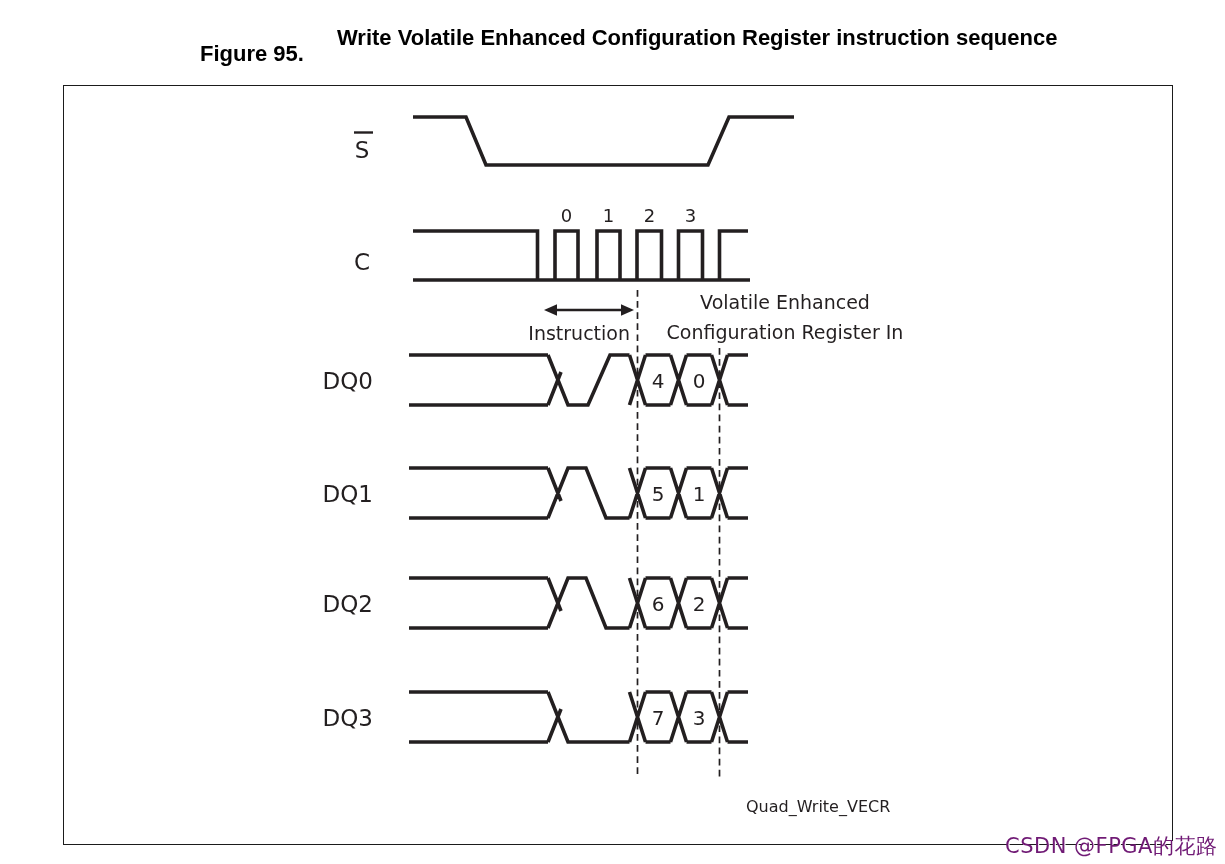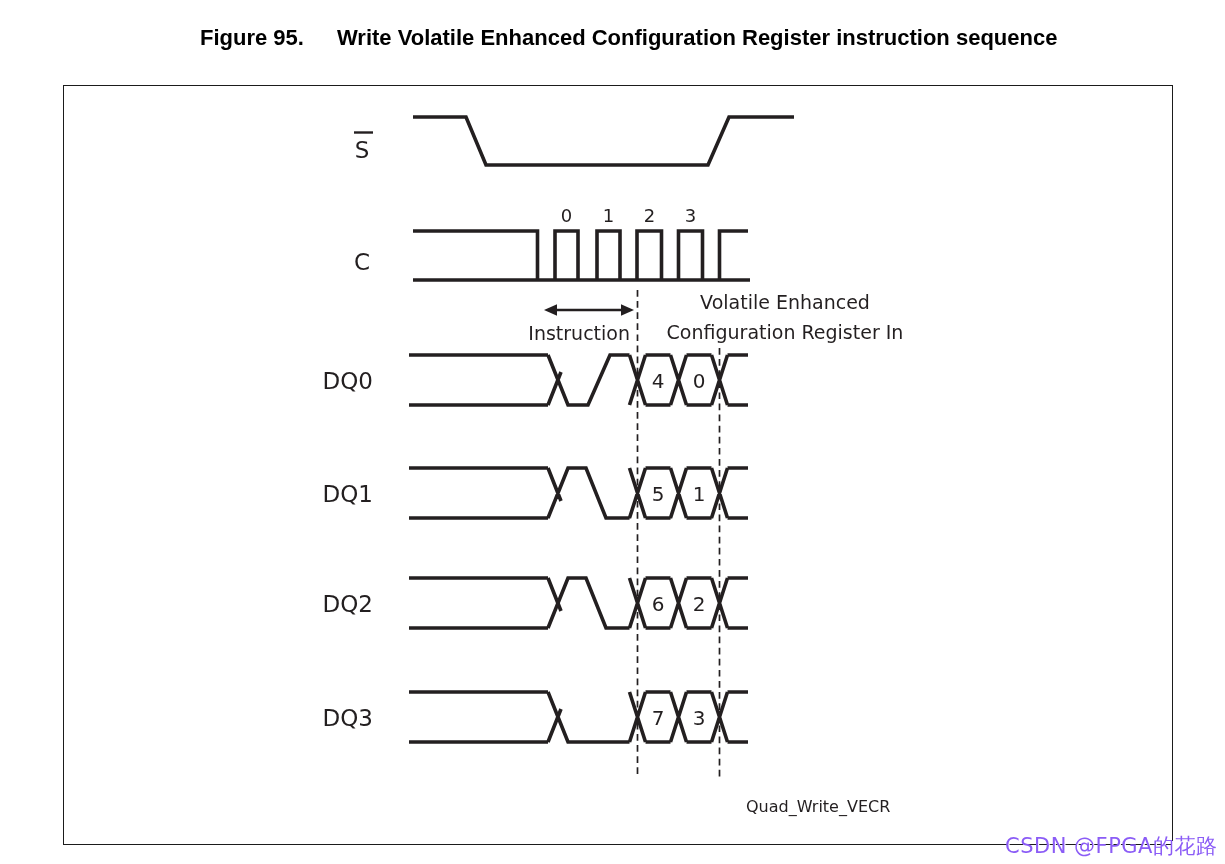--- a/index.html
+++ b/index.html
@@ -9,42 +9,42 @@
     background:#ffffff;
     overflow:hidden;
     font-family:"Liberation Sans",sans-serif;
   }
   .title-block{
     position:absolute;left:0;top:24px;width:1225px;
     color:#000;
     font-weight:bold;font-size:22px;line-height:28px;
     font-family:"Liberation Sans",sans-serif;
   }
-  .fig-label{position:absolute;left:200px;top:0;white-space:nowrap;}
+  .fig-label{position:absolute;left:200px;top:16px;white-space:nowrap;}
   .title-text{position:absolute;left:337px;top:0;width:820px;}
   .title-text span{display:block;white-space:nowrap;}
   .frame{
     position:absolute;left:63px;top:85px;width:1110px;height:760px;
     border:1.5px solid #1b1b1b;background:#ffffff;box-sizing:border-box;
   }
   svg.diagram{position:absolute;left:0;top:0;}
   svg.diagram text{
     font-family:"DejaVu Sans","Liberation Sans",sans-serif;
     fill:#231f20;
   }
   .sig-label{font-size:23px;}
   .clock-num{font-size:18px;}
   .nibble{font-size:20px;}
   .ann{font-size:19px;}
   .tag{font-size:16px;}
   .watermark{
     position:absolute;left:1005px;top:832px;
     font-family:"DejaVu Sans","Liberation Sans",sans-serif;
     font-size:21px;letter-spacing:0.5px;
-    color:#8b5cf6;text-shadow:1px 1px 0 #ffffff;
+    color:#701a75;text-shadow:1px 1px 0 #ffffff;
     white-space:nowrap;
   }
 </style>
 </head>
 <body>
 
 <div class="page">
 
   <div class="title-block">
     <span class="fig-label">Figure 95.</span>

